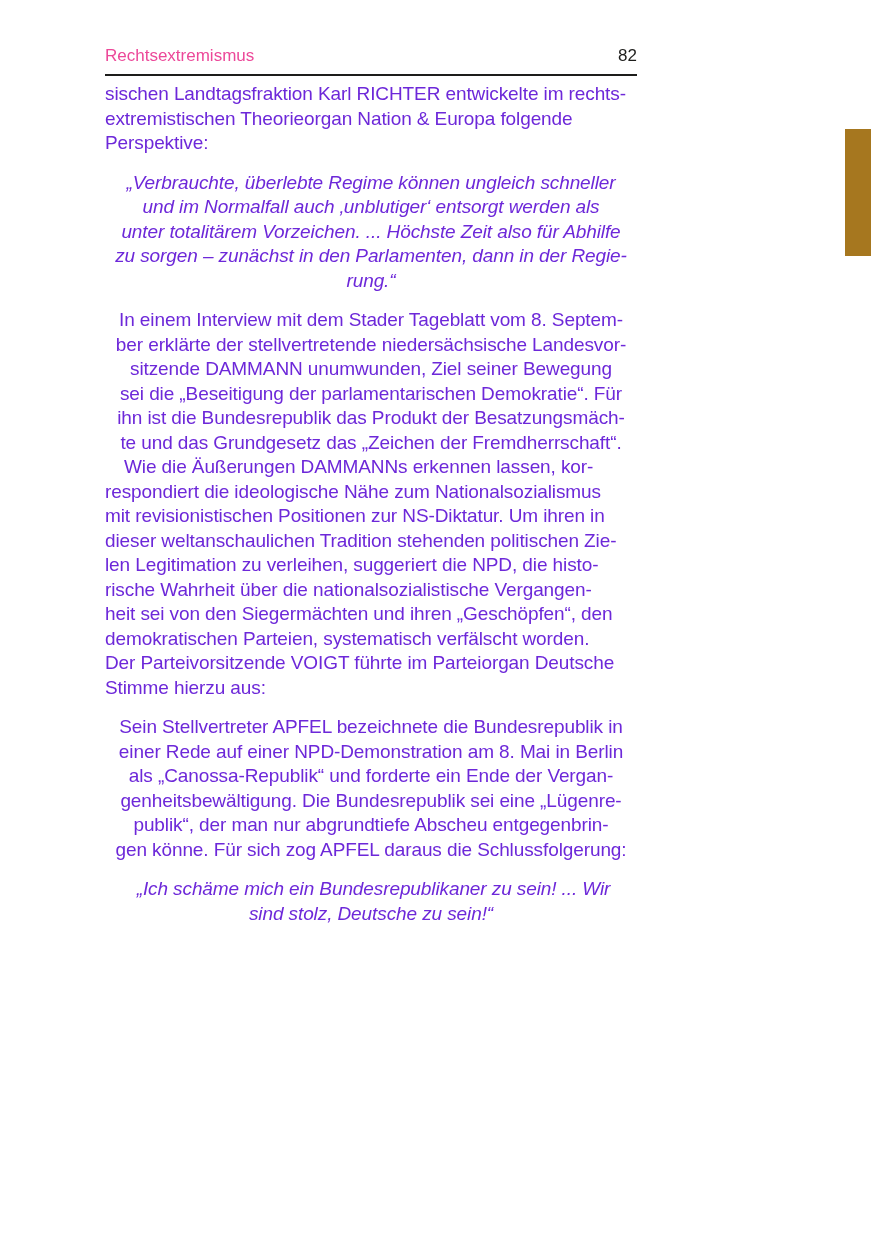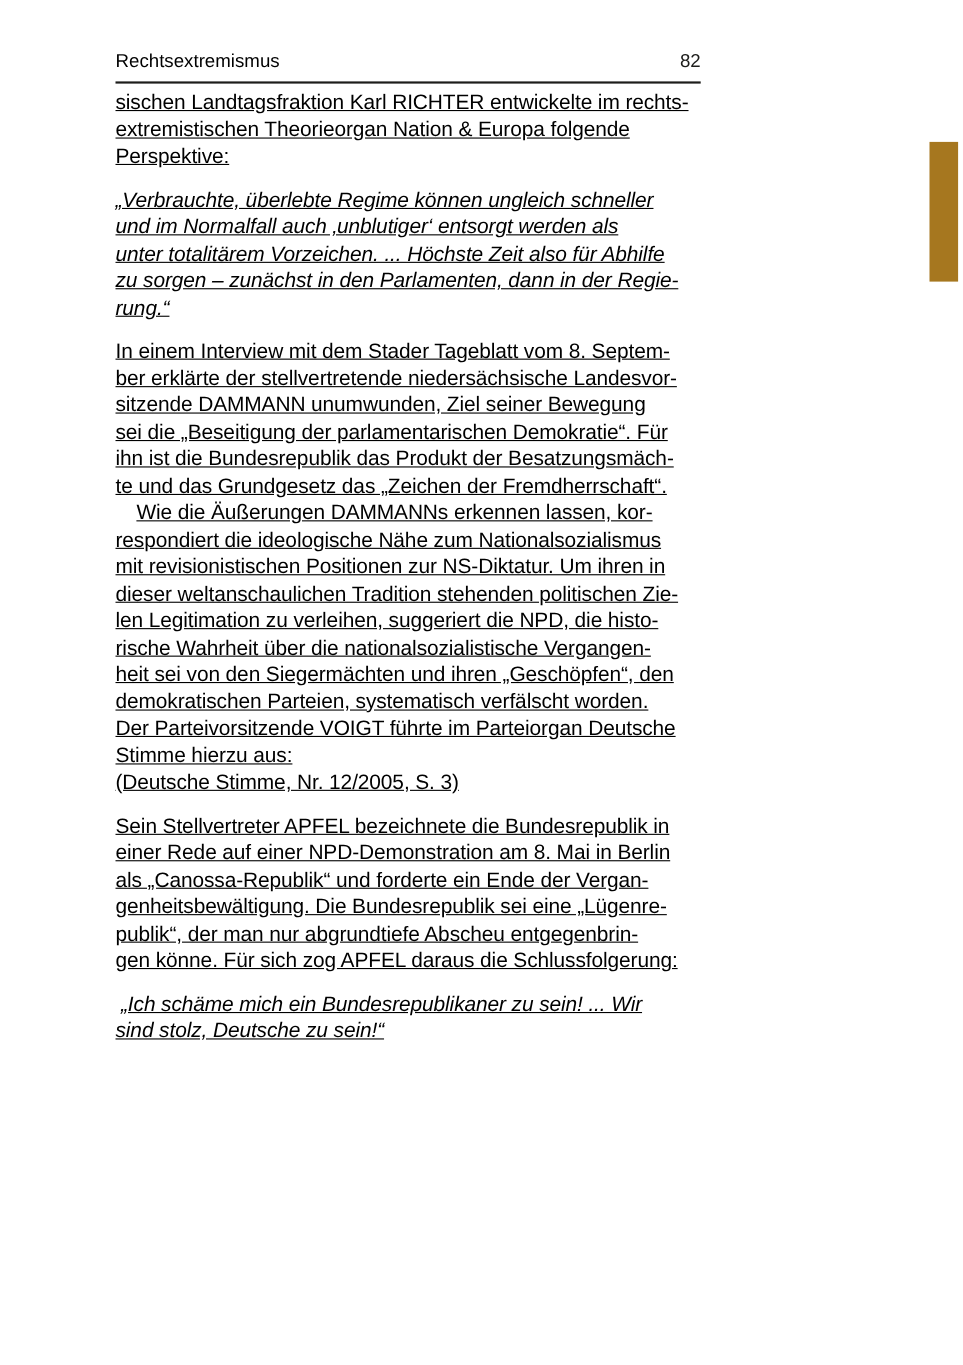--- a/index.html
+++ b/index.html
@@ -43,41 +43,41 @@
     padding-top: 6px;
     color: #1d1d1b;
     font-size: 19px;
     line-height: 24.5px;
     letter-spacing: -0.1px;
   }
   .body p {
     margin: 0;
     white-space: pre-line;
   }
-  .gap { margin-top: 15px !important; }
+  .gap { margin-top: 15px !important; text-align: center; }
   .quote { font-style: italic; }
   .cite { font-style: normal; }
   .indent { text-indent: 19px; }
   .small-indent { text-indent: 5px; }
 </style>
 </head>
 <body>
 
 <div class="page">
 
   <div class="chapter-tab" style="background: rgb(166, 119, 31);"></div>
 
   <div class="content">
 
     <div class="running-header">
-      <span class="title" style="color: #000000; text-align: right;">Rechtsextremismus</span>
+      <span class="title" style="color: #ec4899; text-align: right;">Rechtsextremismus</span>
       <span class="pagenum">82</span>
     </div>
 
-    <div class="body" style="color: #000000; text-decoration: underline;">
+    <div class="body" style="color: #6d28d9;">
       <p>sischen Landtagsfraktion Karl RICHTER entwickelte im rechts-
 extremistischen Theorieorgan Nation &amp; Europa folgende
 Perspektive:</p>
 
       <p class="quote gap">„Verbrauchte, überlebte Regime können ungleich schneller
 und im Normalfall auch ‚unblutiger‘ entsorgt werden als
 unter totalitärem Vorzeichen. ... Höchste Zeit also für Abhilfe
 zu sorgen – zunächst in den Parlamenten, dann in der Regie-
 rung.“</p>
 
@@ -94,21 +94,20 @@
 mit revisionistischen Positionen zur NS-Diktatur. Um ihren in
 dieser weltanschaulichen Tradition stehenden politischen Zie-
 len Legitimation zu verleihen, suggeriert die NPD, die histo-
 rische Wahrheit über die nationalsozialistische Vergangen-
 heit sei von den Siegermächten und ihren „Geschöpfen“, den
 demokratischen Parteien, systematisch verfälscht worden.
 Der Parteivorsitzende VOIGT führte im Parteiorgan Deutsche
 Stimme hierzu aus:</p>
 
 
-      <p class="cite">(Deutsche Stimme, Nr. 12/2005, S. 3)</p>
 
       <p class="gap">Sein Stellvertreter APFEL bezeichnete die Bundesrepublik in
 einer Rede auf einer NPD-Demonstration am 8. Mai in Berlin
 als „Canossa-Republik“ und forderte ein Ende der Vergan-
 genheitsbewältigung. Die Bundesrepublik sei eine „Lügenre-
 publik“, der man nur abgrundtiefe Abscheu entgegenbrin-
 gen könne. Für sich zog APFEL daraus die Schlussfolgerung:</p>
 
       <p class="quote gap small-indent">„Ich schäme mich ein Bundesrepublikaner zu sein! ... Wir
 sind stolz, Deutsche zu sein!“</p>

